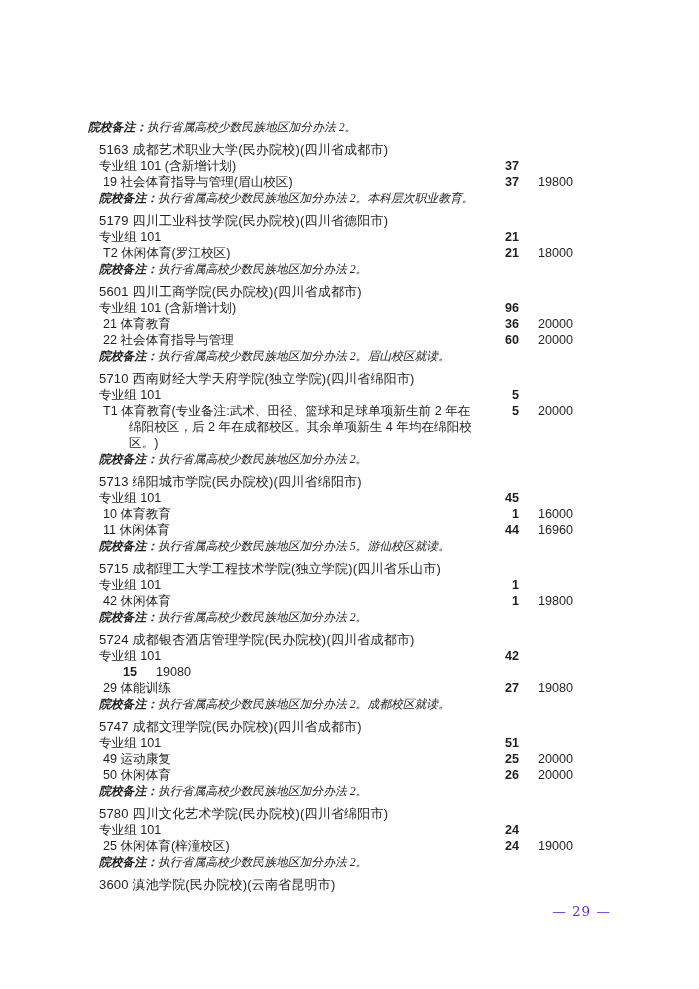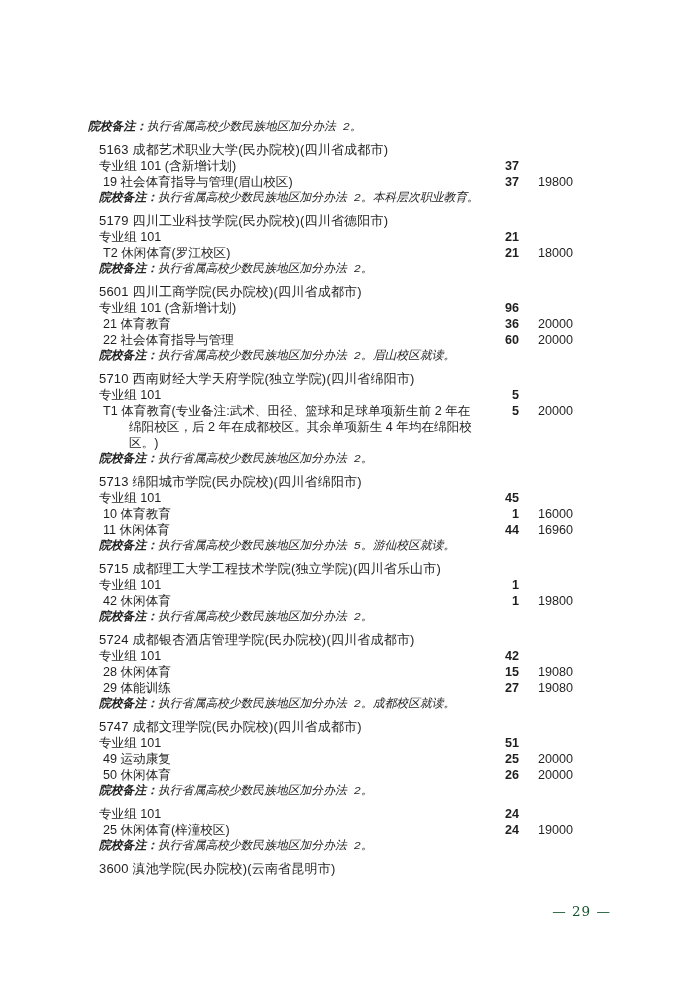--- a/index.html
+++ b/index.html
@@ -51,35 +51,35 @@
     margin-top: 7px;
     margin-left: 11px;
   }
   .major-row .label {
     padding-left: 30px;
     text-indent: -26px; 
   }
   .remark-line {
     line-height: 16px;
     font-size: 11.8px;
-    font-family: Liberation Mono, monospace;
+    font-family: Liberation Serif, serif;
     font-style: italic;
     color: #222222;
   }
   .remark-prefix {
     font-weight: bold;
     font-style: italic;
   }
   .page-number {
     position: absolute;
     top: 903px;
     right: 88px;
     font-size: 13.5px;
     letter-spacing: 1px;
-    color: #14532d;
+    color: #6d28d9;
     font-family: "DejaVu Serif", "Liberation Serif", serif;
   }
 </style>
 </head>
 <body>
 
 <div class="page">
   <div class="content">
 
     <div class="remark-line">
@@ -182,21 +182,20 @@
           <div class="remark-line"><span class="remark-prefix">院校备注：</span><span>执行省属高校少数民族地区加分办法 2。</span></div>
         </div>
         <div class="section">
           <div class="college-line">5724 成都银杏酒店管理学院(民办院校)(四川省成都市)</div>
           <div class="row group-row">
             <span class="label">专业组 101</span>
             <span class="count">42</span>
             <span class="fee"></span>
           </div>
           <div class="row major-row">
-            <span class="label">28 休闲体育</span>
             <span class="count">15</span>
             <span class="fee">19080</span>
           </div>
           <div class="row major-row">
             <span class="label">29 体能训练</span>
             <span class="count">27</span>
             <span class="fee">19080</span>
           </div>
           <div class="remark-line"><span class="remark-prefix">院校备注：</span><span>执行省属高校少数民族地区加分办法 2。成都校区就读。</span></div>
         </div>
@@ -213,20 +212,21 @@
             <span class="fee">20000</span>
           </div>
           <div class="row major-row">
             <span class="label">50 休闲体育</span>
             <span class="count">26</span>
             <span class="fee">20000</span>
           </div>
           <div class="remark-line"><span class="remark-prefix">院校备注：</span><span>执行省属高校少数民族地区加分办法 2。</span></div>
         </div>
         <div class="section">
+          <div class="college-line">5780 四川文化艺术学院(民办院校)(四川省绵阳市)</div>
           <div class="row group-row">
             <span class="label">专业组 101</span>
             <span class="count">24</span>
             <span class="fee"></span>
           </div>
           <div class="row major-row">
             <span class="label">25 休闲体育(梓潼校区)</span>
             <span class="count">24</span>
             <span class="fee">19000</span>
           </div>

